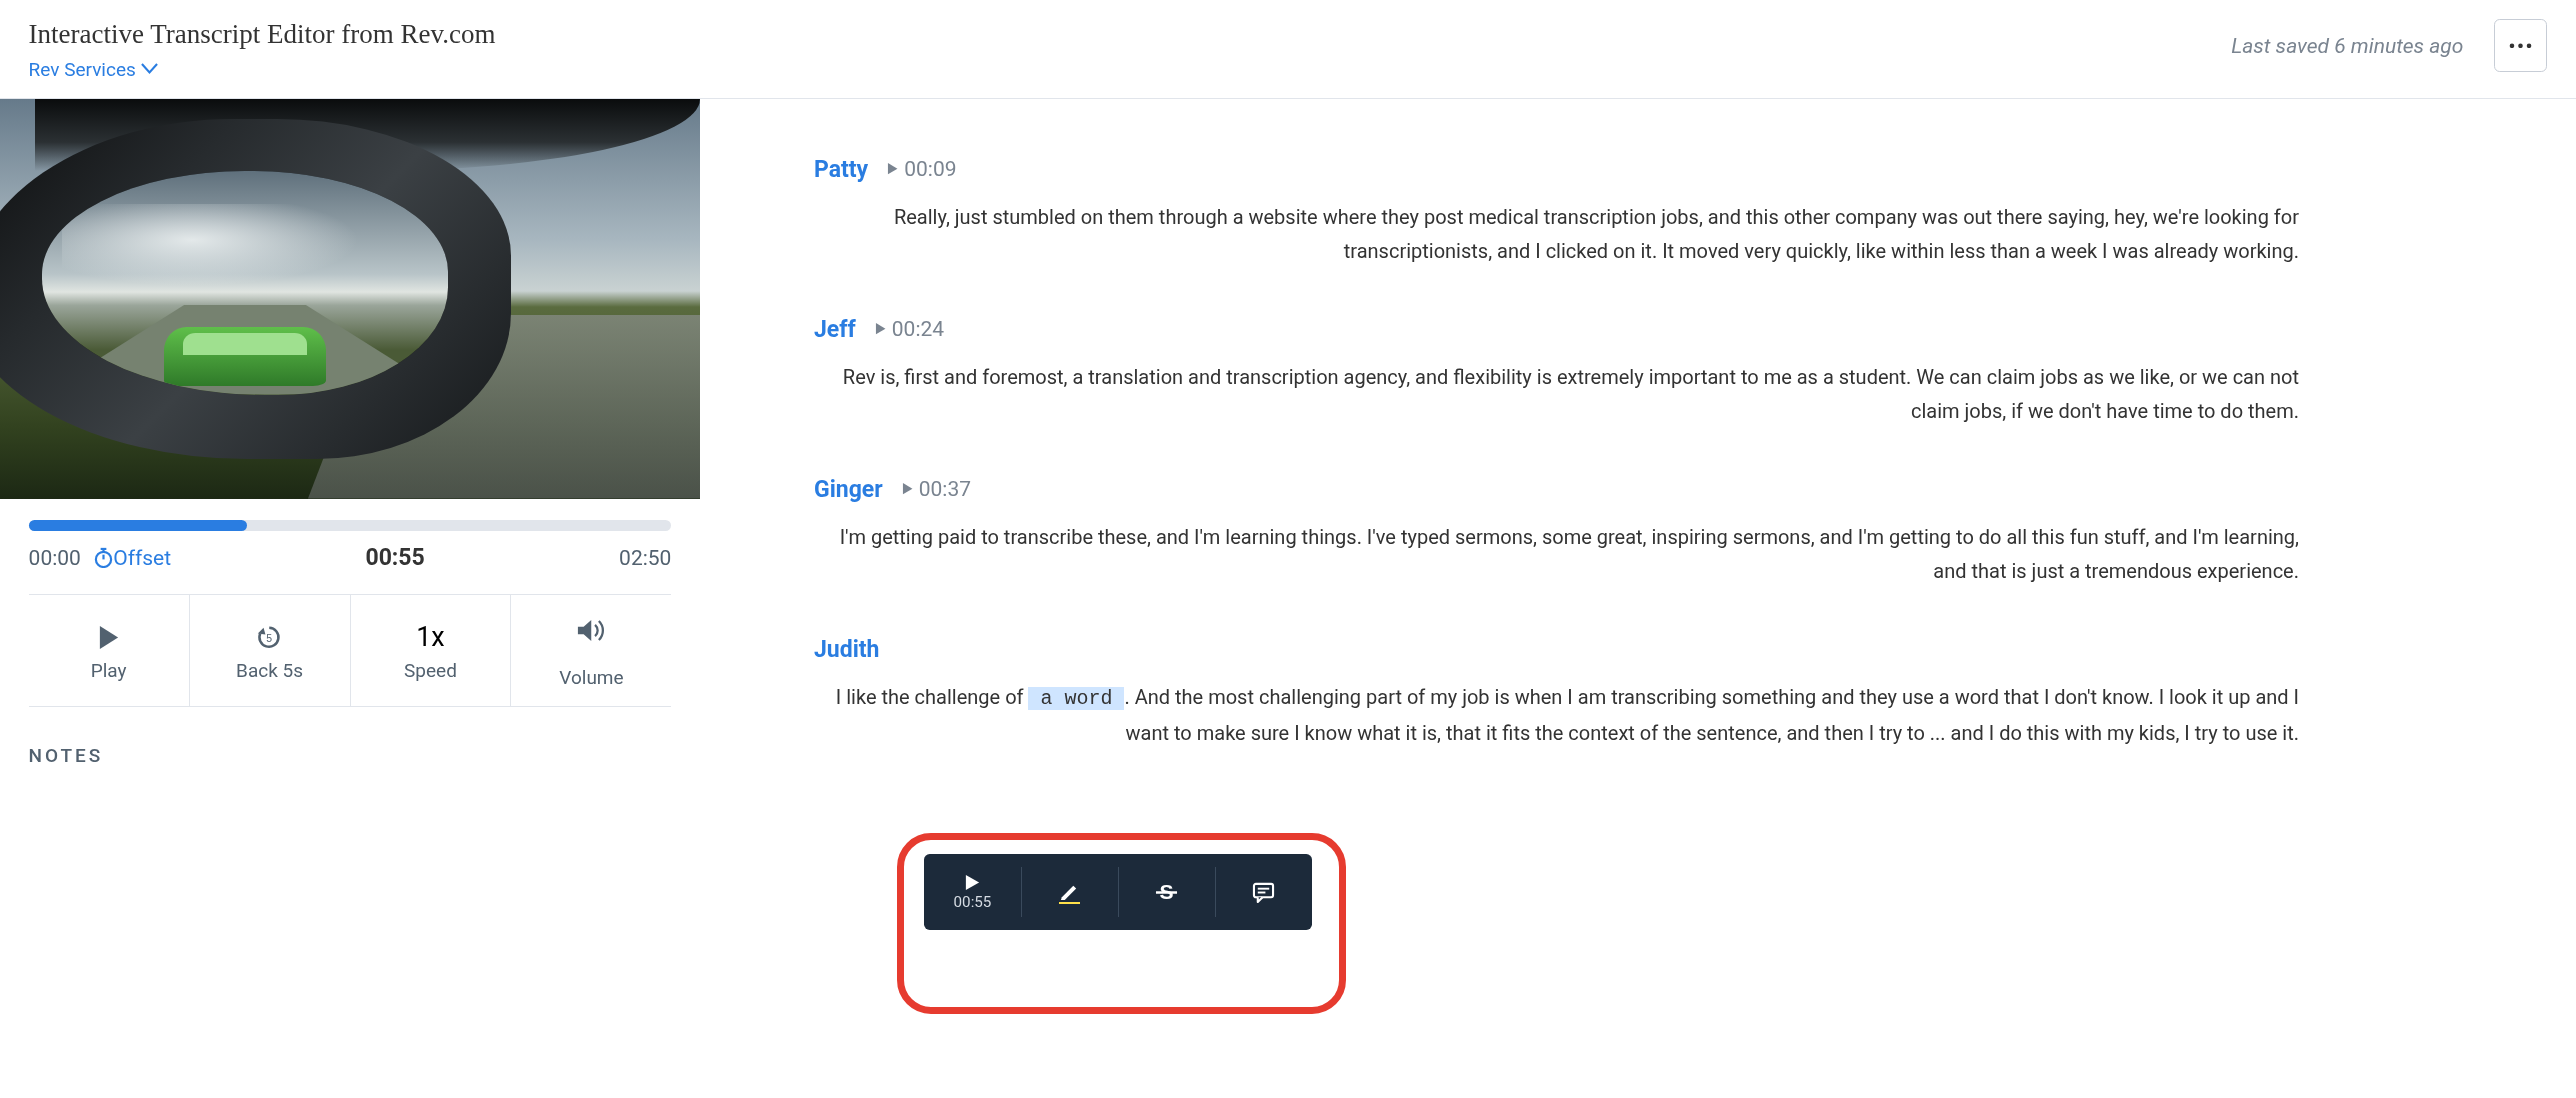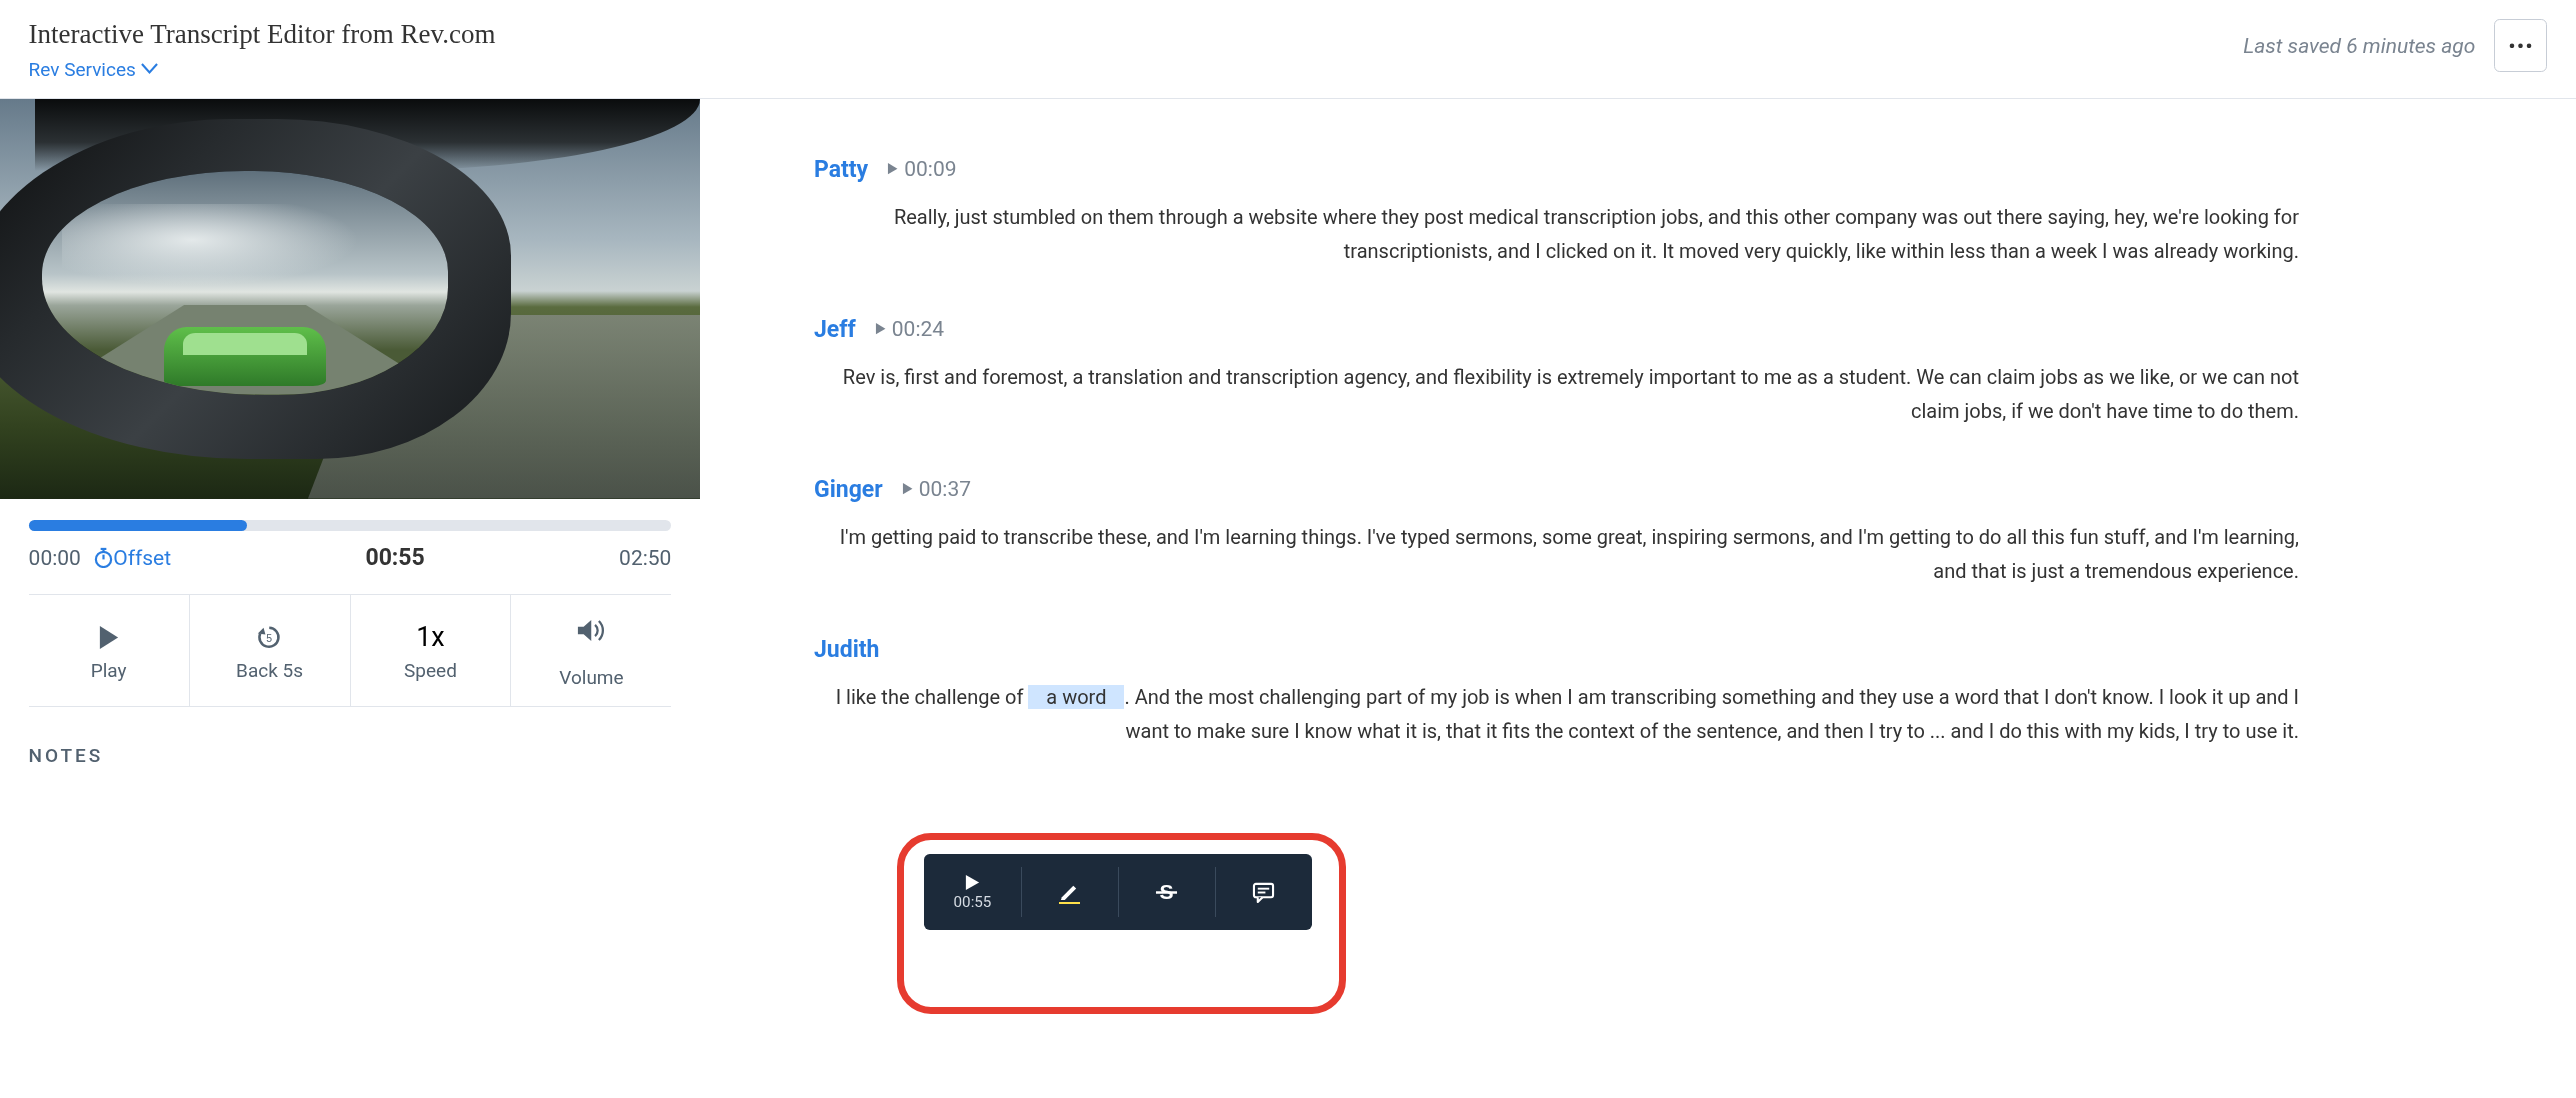--- a/index.html
+++ b/index.html
@@ -31,21 +31,21 @@
     font-size: 19px;
     color: #2a7de1;
     cursor: pointer;
     display: inline-flex;
     align-items: center;
     gap: 5.7px;
   }
   .header-right {
     display: flex;
     align-items: center;
-    gap: 19px;
+    gap: 31px;
   }
   .save-status {
     font-style: italic;
     color: #7a8490;
     font-size: 21px;
   }
   .more-btn {
     width: 53px;
     height: 53px;
     border: 1px solid #c7cdd6;
@@ -186,21 +186,22 @@
     gap: 5.7px;
     cursor: pointer;
   }
   .seg-text {
     font-size: 20px;
     line-height: 1.7;
     color: #333;
   }
   .hl {
     background: #cfe5ff;
-    padding: 0 18px;
+    padding: 0 12px;
+    font-family: Liberation Mono, monospace;
   }
 
   
   .float-wrap {
     position: absolute;
     left: 897px;
     top: 833px;
     width: 449px;
     height: 181px;
     pointer-events: none;

